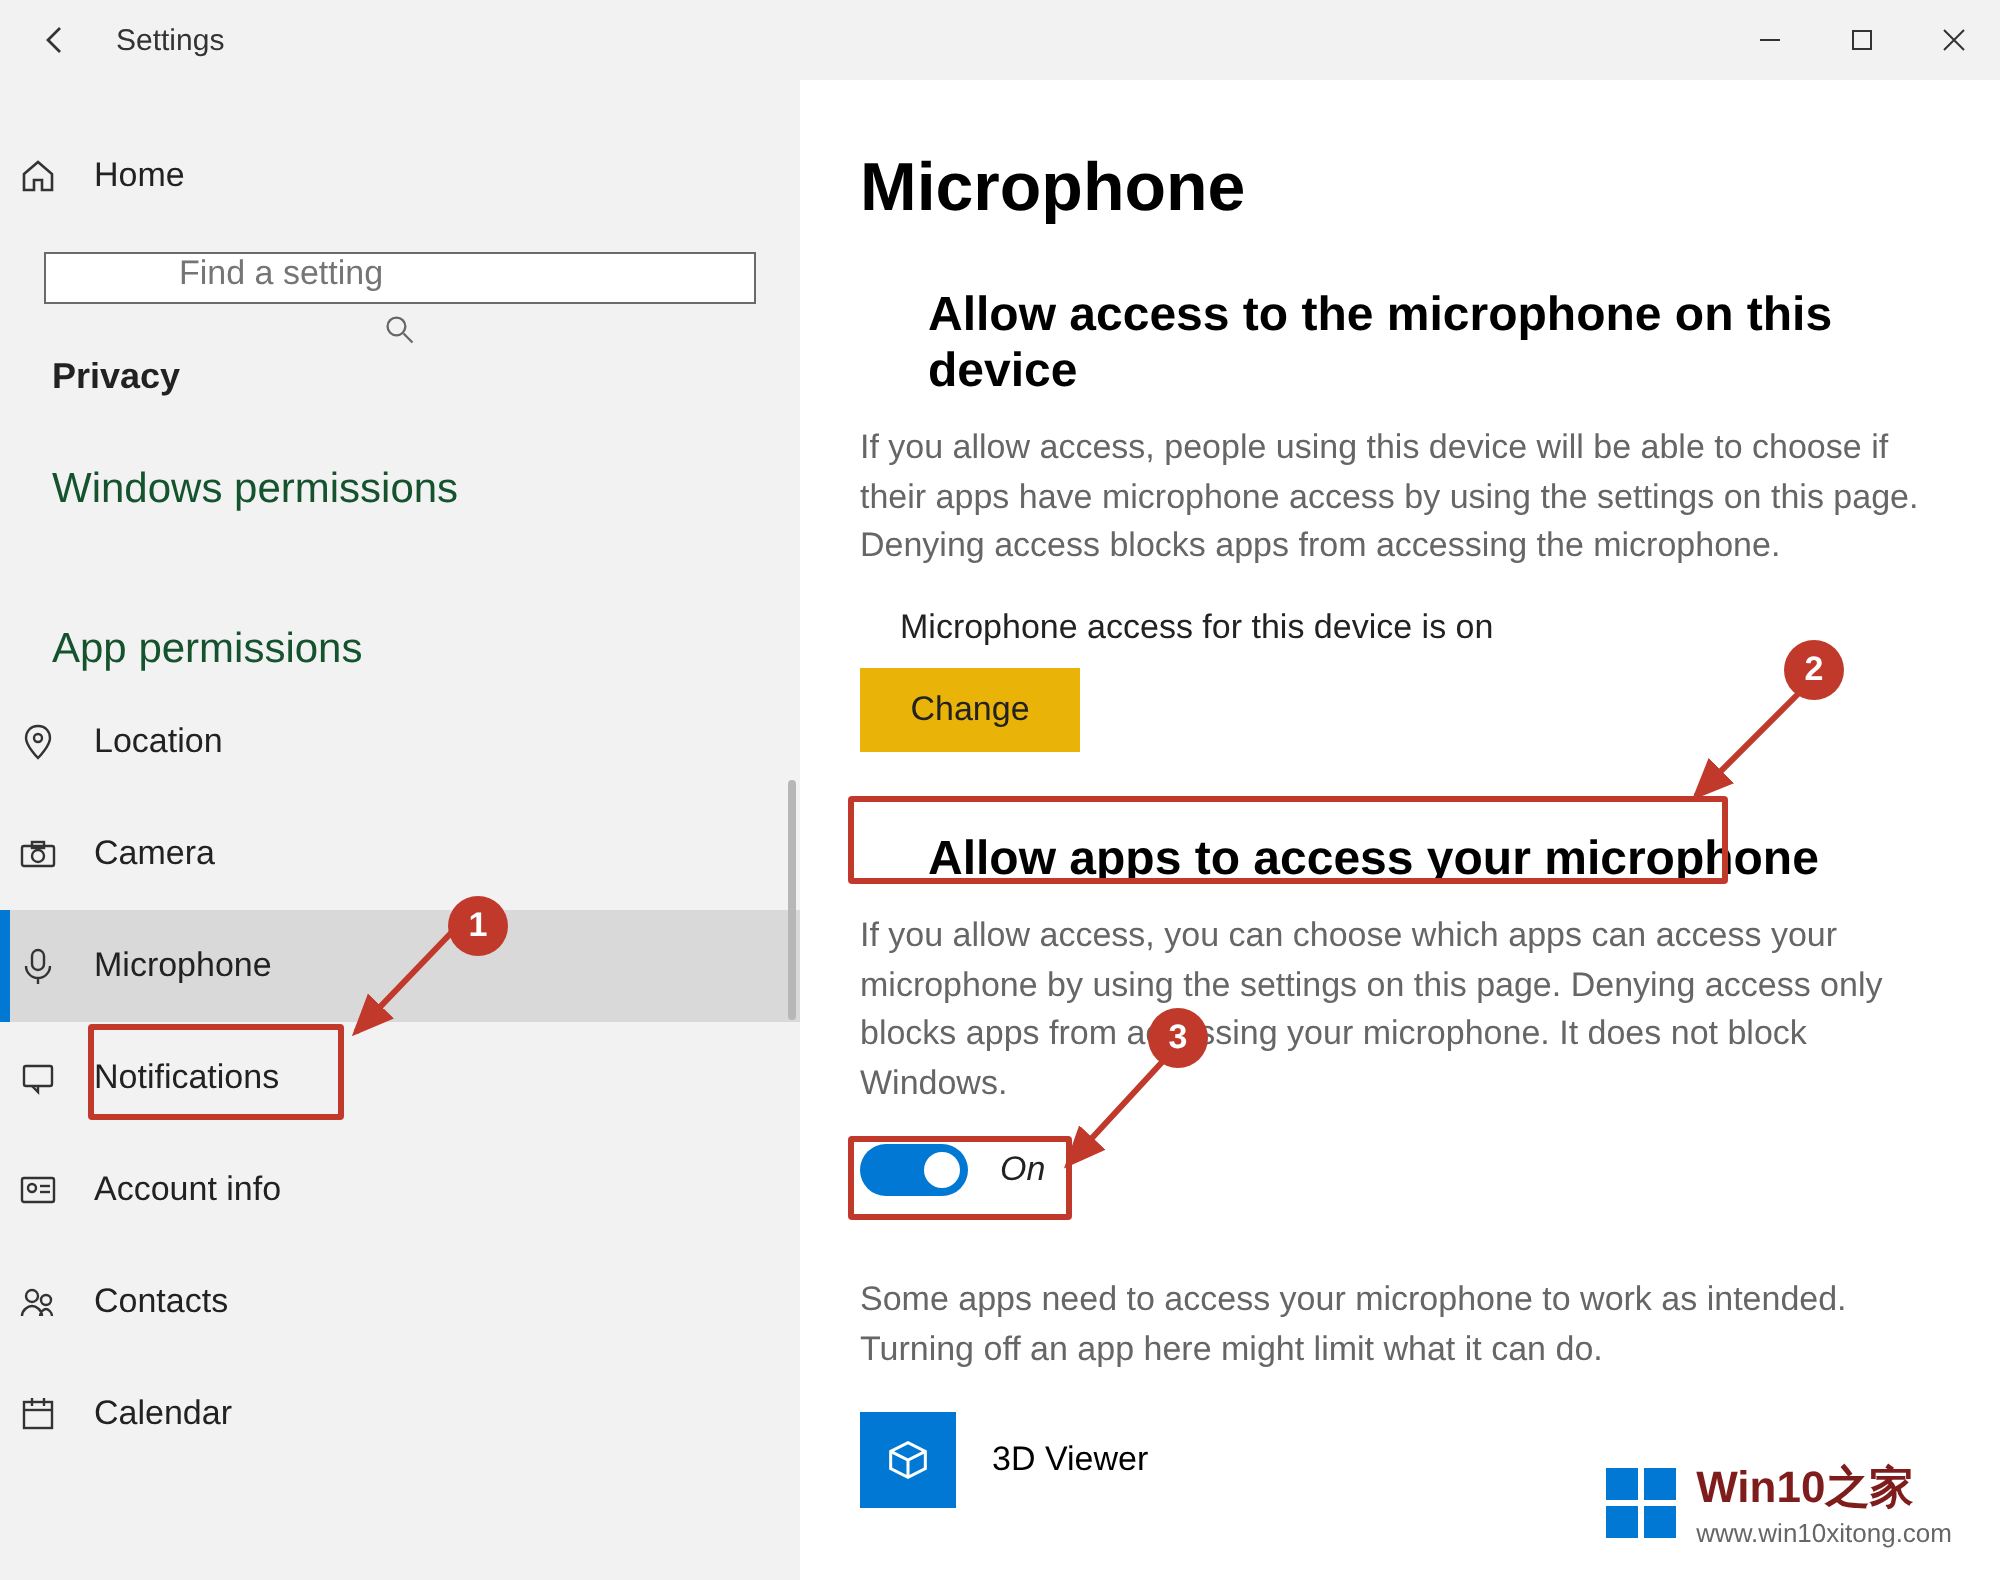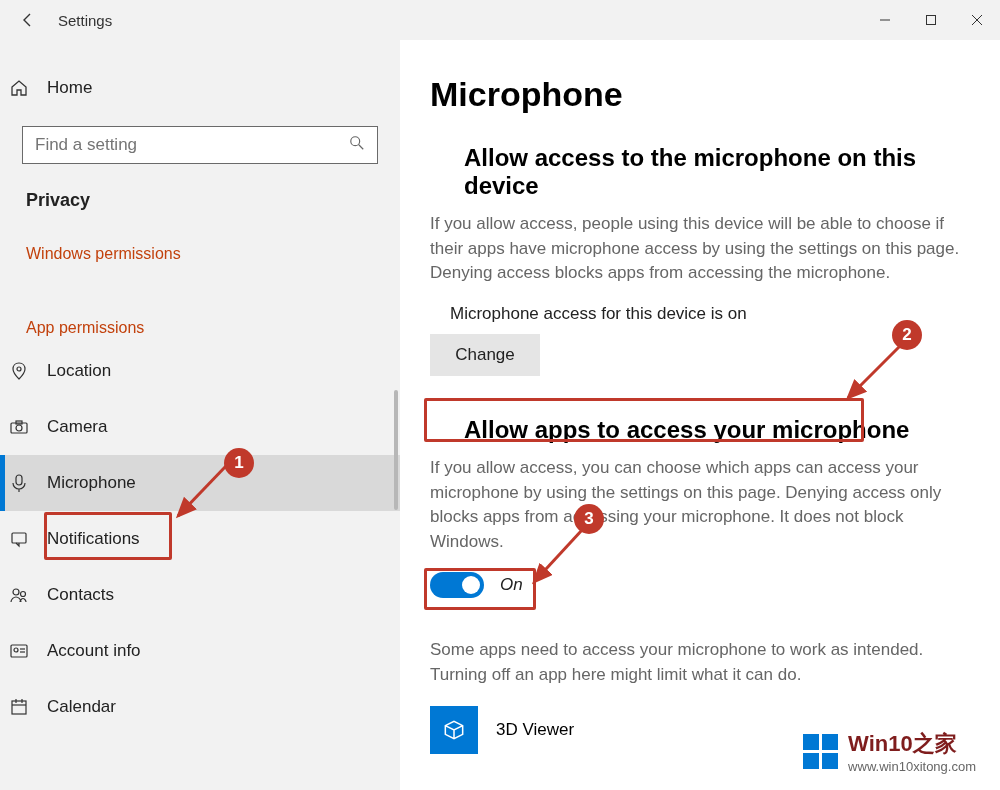--- a/index.html
+++ b/index.html
@@ -31,38 +31,38 @@
     height: 56px; display:flex; align-items:center; gap:18px;
     padding-left: 9px; font-size:17px; color:#222; cursor:pointer;
   }
   .nav-row .icon { width:20px; height:20px; display:flex; align-items:center; justify-content:center;}
   .nav-row.selected { background:#d9d9d9; position:relative;}
   .nav-row.selected::before {
     content:""; position:absolute; left:0; top:0; bottom:0; width:5px; background:#0078d4;
   }
   .search-wrap { padding: 10px 22px 6px 22px; }
   .search {
-    width:100%; height:38px; border:1px solid #6a6a6a; background:#fff;
-    display:flex; align-items:center; padding:16px 12px; gap:10px;
+    width:100%; height:26px; border:1px solid #6a6a6a; background:#fff;
+    display:flex; align-items:center; padding:0 12px; gap:10px;flex-direction:column;
   }
   .search input {
     flex:1; border:none; outline:none; font-size:17px; color:#6a6a6a; background:transparent;
   }
   .section-header { font-size:18px; font-weight:600; color:#222; padding:20px 0 8px 26px;}
-  .subsection-header { font-size:16px; color:#c2410c; padding:26px 0 6px 26px;}
+  .subsection-header { font-size:21px; color:#14532d; padding:26px 0 6px 26px;}
   .scroll-indicator {
     position:absolute; right:2px; top:350px; width:4px; height:120px; background:#b7b7b7; border-radius:2px;
   }
   
   h1.page-title { font-size:34px; font-weight:600; margin-bottom:30px;}
   h2.section-title { font-size:24px; font-weight:600; margin-bottom:12px;margin-left:34px;}
   p.desc { font-size:17px; color:#666; line-height:1.45; margin-bottom:18px;}
   .status-line { font-size:17px; color:#222; margin-bottom:10px;margin-left:20px;}
   .btn-change {
-    width:110px; height:42px; background:#e5e5e5; border:none; font-size:17px;
+    width:110px; height:42px; background:#eab308; border:none; font-size:17px;
     cursor:pointer; color:#222; margin-bottom:40px;
   }
   .toggle-row { display:flex; align-items:center; gap:16px; margin-bottom:40px;font-style:italic;}
   .toggle {
     width:54px; height:26px; border-radius:13px; background:#0078d4; position:relative; cursor:pointer;
   }
   .toggle::after{
     content:""; position:absolute; right:4px; top:4px; width:18px; height:18px; border-radius:50%; background:#fff;
   }
   .toggle-label { font-size:17px; color:#222;}
@@ -176,37 +176,37 @@
           <svg viewBox="0 0 20 20" width="20" height="20">
             <rect x="3" y="4" width="14" height="10" rx="1" stroke="#333" stroke-width="1.2" fill="none"></rect>
             <path d="M7 14 L10 17 L10 14" stroke="#333" stroke-width="1.2" fill="none"></path>
           </svg>
         </span>
       <span>Notifications</span>
     </div>
     <div class="nav-row">
       <span class="icon">
           <svg viewBox="0 0 20 20" width="20" height="20">
-            <circle cx="7" cy="7" r="3" stroke="#333" stroke-width="1.2" fill="none"></circle>
-            <circle cx="14" cy="9" r="2.5" stroke="#333" stroke-width="1.2" fill="none"></circle>
-            <path d="M2 17 c0-3 3-5 5-5 s5 2 5 5 M11 17 c0-2 2-3.5 3-3.5 s3 1.5 3 3.5" stroke="#333" stroke-width="1.2" fill="none"></path>
-          </svg>
-        </span>
-      <span>Contacts</span>
-    </div>
-    <div class="nav-row">
-      <span class="icon">
-          <svg viewBox="0 0 20 20" width="20" height="20">
             <rect x="2" y="4" width="16" height="12" rx="1" stroke="#333" stroke-width="1.2" fill="none"></rect>
             <circle cx="7" cy="9" r="2" stroke="#333" stroke-width="1.2" fill="none"></circle>
             <line x1="11" y1="8" x2="16" y2="8" stroke="#333" stroke-width="1.2"></line>
             <line x1="11" y1="11" x2="16" y2="11" stroke="#333" stroke-width="1.2"></line>
           </svg>
         </span>
       <span>Account info</span>
+    </div>
+    <div class="nav-row">
+      <span class="icon">
+          <svg viewBox="0 0 20 20" width="20" height="20">
+            <circle cx="7" cy="7" r="3" stroke="#333" stroke-width="1.2" fill="none"></circle>
+            <circle cx="14" cy="9" r="2.5" stroke="#333" stroke-width="1.2" fill="none"></circle>
+            <path d="M2 17 c0-3 3-5 5-5 s5 2 5 5 M11 17 c0-2 2-3.5 3-3.5 s3 1.5 3 3.5" stroke="#333" stroke-width="1.2" fill="none"></path>
+          </svg>
+        </span>
+      <span>Contacts</span>
     </div>
     <div class="nav-row">
       <span class="icon">
           <svg viewBox="0 0 20 20" width="20" height="20">
             <rect x="3" y="4" width="14" height="13" stroke="#333" stroke-width="1.2" fill="none"></rect>
             <line x1="3" y1="8" x2="17" y2="8" stroke="#333" stroke-width="1.2"></line>
             <line x1="7" y1="2" x2="7" y2="6" stroke="#333" stroke-width="1.2"></line>
             <line x1="13" y1="2" x2="13" y2="6" stroke="#333" stroke-width="1.2"></line>
           </svg>
         </span>

